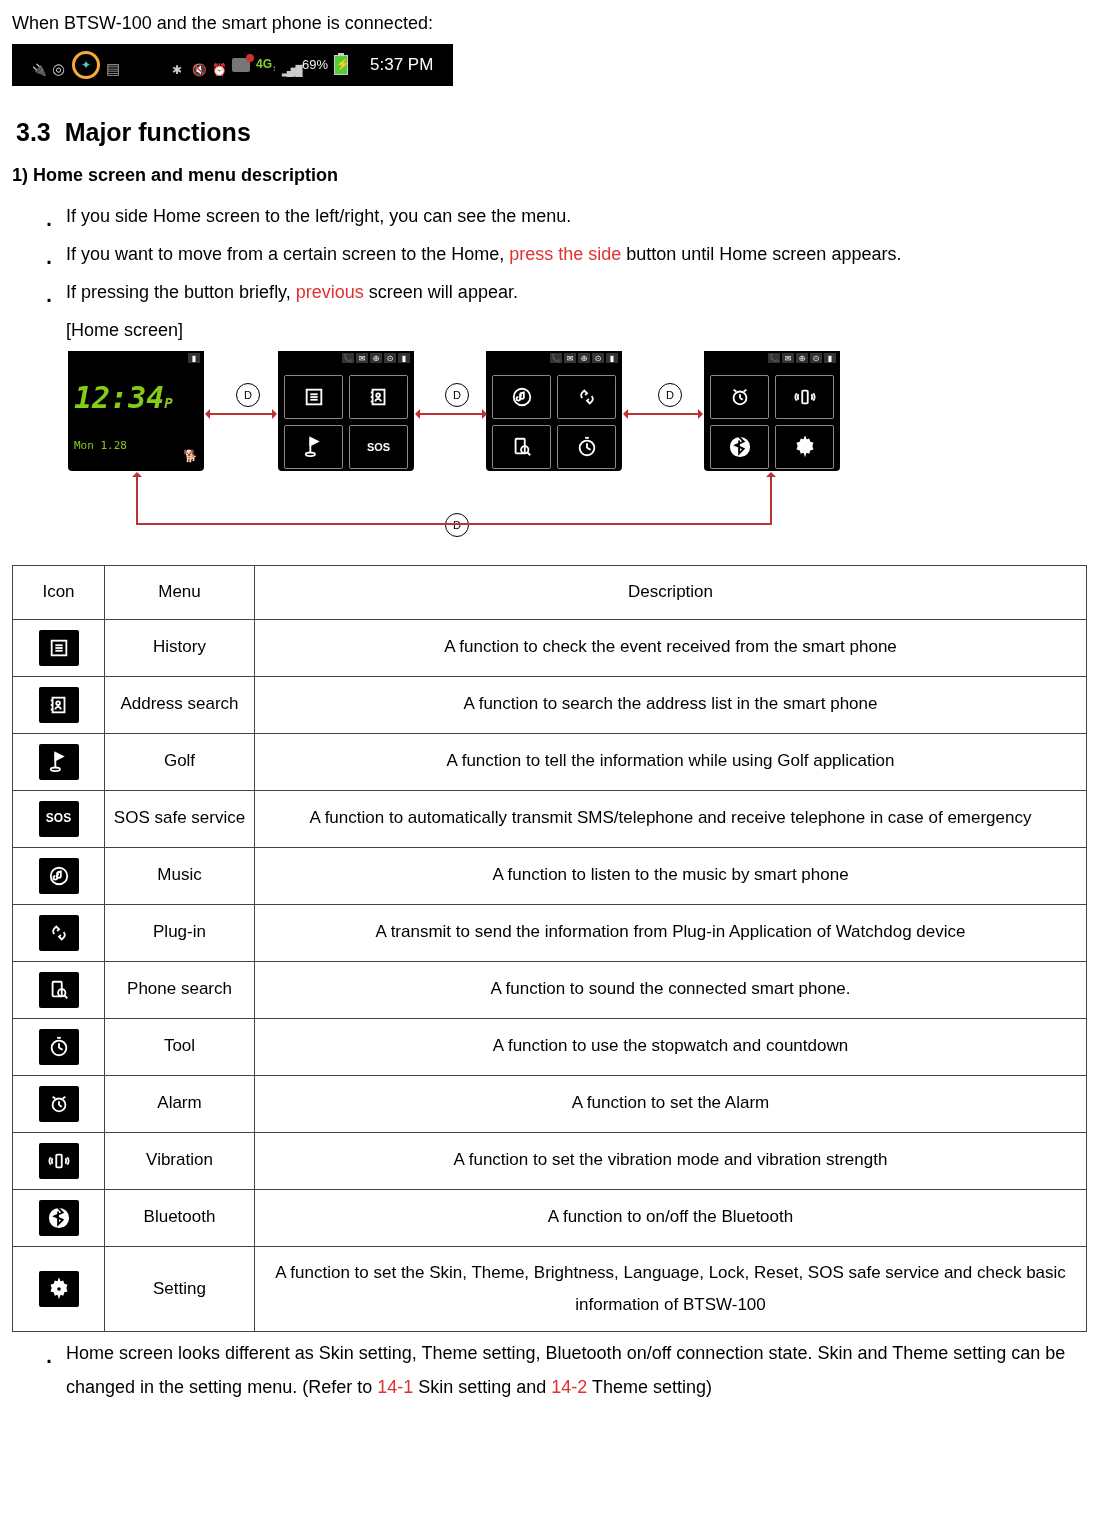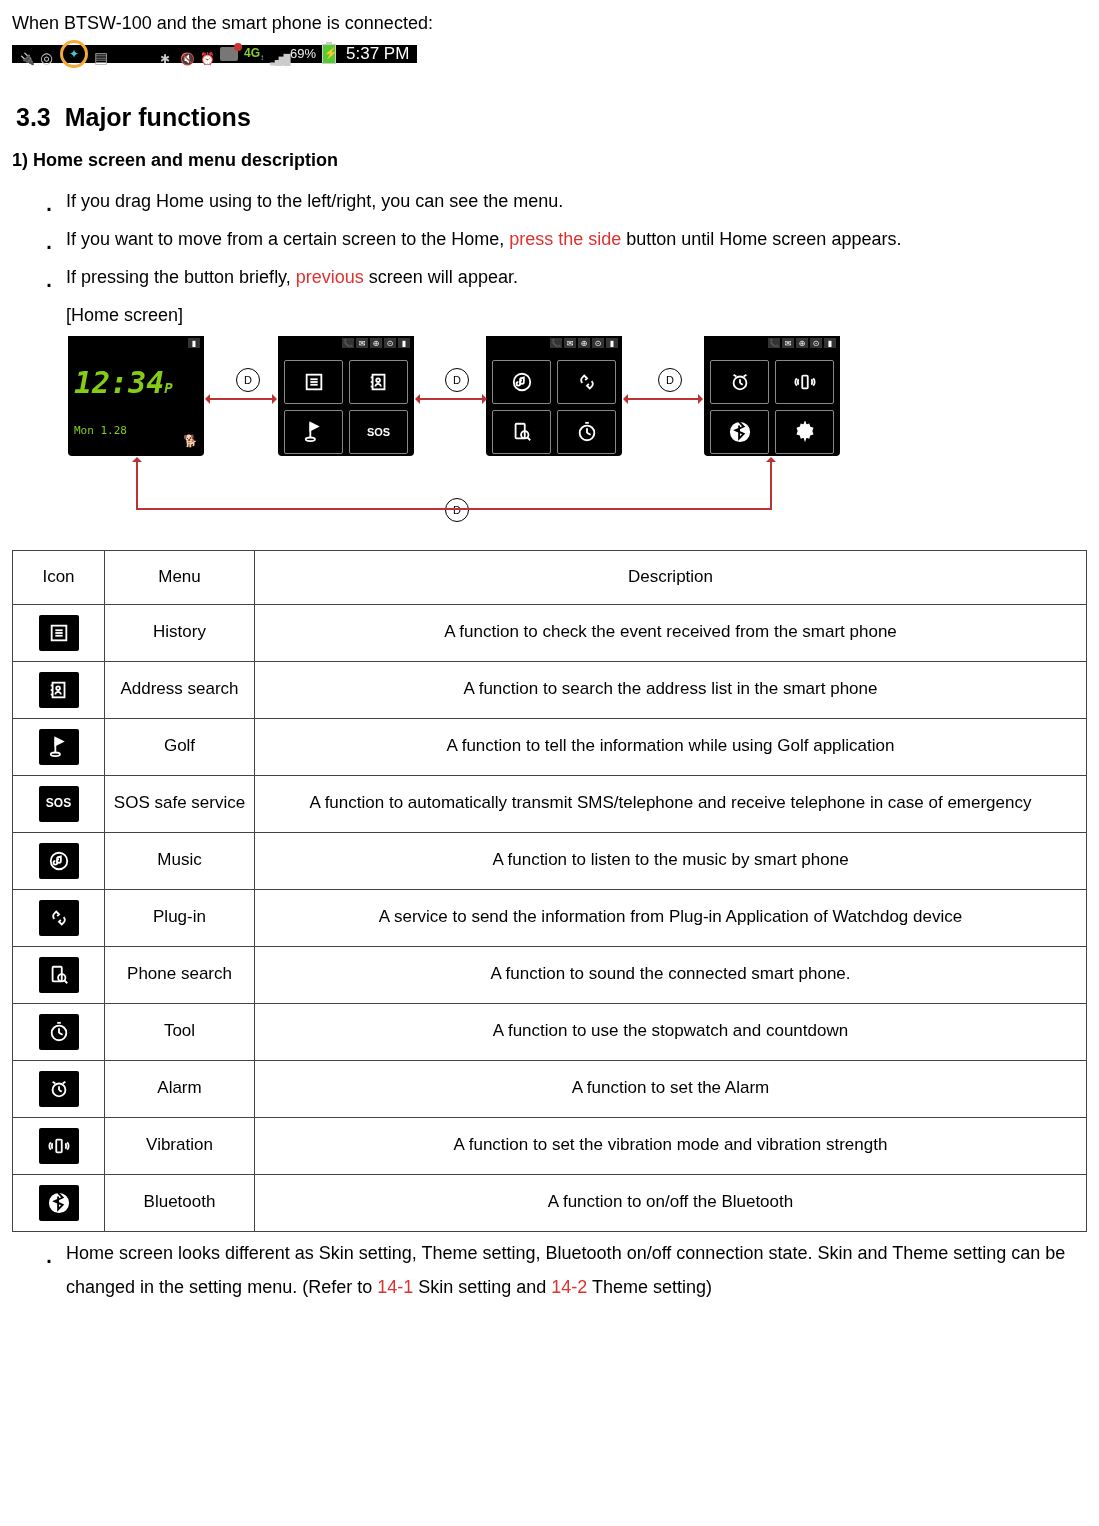--- a/index.html
+++ b/index.html
@@ -12,22 +12,22 @@
     line-height: 1.5;
   }
   .intro { margin-bottom: 7px; }
 
   
   .statusbar {
     display: inline-flex;
     align-items: center;
     background: #000;
     color: #ccc;
-    height: 18px;
-    padding: 0 8px;
+    height: 42px;
+    padding: 0 20px;
     gap: 6px;
     font-size: 15px;
     position: relative;
   }
   .statusbar .sb-icon { width:14px; height:14px; display:inline-block; }
   .sb-usb::before{content:"🔌";font-size:12px;color:#ccc}
   .sb-target::before{content:"◎";color:#ccc}
   .sb-dog { display:inline-flex; align-items:center; justify-content:center; width:22px; height:22px; border:3px solid #f7a838; border-radius:50%; position:relative;}
   .sb-dog::before{content:"✦";color:#4cc;font-size:12px}
   .sb-app::before{content:"▤";color:#aaa}
@@ -38,21 +38,21 @@
   .sb-msg{display:inline-block;position:relative;width:18px;height:14px;background:#777;border-radius:2px}
   .sb-msg::after{content:"";position:absolute;bottom:-3px;left:5px;border:3px solid transparent;border-top-color:#777}
   .sb-msg-dot{position:absolute;top:-4px;right:-4px;width:8px;height:8px;background:#c33;border-radius:50%}
   .sb-4g{color:#8c3;font-weight:bold;font-size:12px}
   .sb-4g sub{font-size:8px;color:#aaa}
   .sb-sig::before{content:"▂▄▆█";letter-spacing:-3px;font-size:10px;color:#ccc}
   .sb-pct{font-size:13px;color:#eee}
   .sb-bat{display:inline-block;width:12px;height:18px;background:#5c3;border:1px solid #ccc;position:relative}
   .sb-bat::before{content:"";position:absolute;top:-3px;left:3px;width:6px;height:2px;background:#ccc}
   .sb-bat::after{content:"⚡";position:absolute;top:0;left:1px;color:#fff;font-size:11px}
-  .sb-time{color:#fff;font-size:17px;margin-left:4px}
+  .sb-time{color:#fff;font-size:17px;margin-left:16px}
 
   h2.section { font-size: 25px; font-weight: bold; margin: 28px 0 8px 4px; }
   .sub { font-weight: bold; font-size: 18px; margin: 10px 0 10px 0; }
   ul.bul { list-style: none; padding-left: 54px; margin:0 0 4px 0;}
   ul.bul > li { position: relative; margin: 4px 0; line-height:1.9;}
   ul.bul > li::before { content:"·"; position:absolute; left:-22px; top:-6px; font-size:30px;}
   ul.bul .nobullet::before{content:"";}
   .red { color: #e03030; }
 
   
@@ -133,21 +133,21 @@
   <span class="sb-time">5:37 PM</span>
 </div>
 
 <h2 class="section">
   <span>3.3</span>&nbsp;&nbsp;<span>Major functions</span>
 </h2>
 
 <div class="sub">1) Home screen and menu description</div>
 
 <ul class="bul">
-  <li>If you drag Home using to the left/right, you can see the menu.</li>
+  <li>If you side Home screen to the left/right, you can see the menu.</li>
   <li>
     <span>If you want to move from a certain screen to the Home, </span><span class="red">press the side</span><span> button until Home screen appears.</span>
   </li>
   <li>
     <span>If pressing the button briefly, </span><span class="red">previous</span><span> screen will appear.</span>
   </li>
   <li class="nobullet">[Home screen]</li>
 </ul>
 
 <div class="diagram">
@@ -375,21 +375,21 @@
   <tr>
     <td>
           <div class="ticon">
             <svg class="ic" viewBox="0 0 24 24">
               <path d="M7 13a4 4 0 0 1 0-6l2-2 3 3-2 2"></path>
               <path d="M17 11a4 4 0 0 1 0 6l-2 2-3-3 2-2"></path>
             </svg>
           </div>
         </td>
     <td>Plug-in</td>
-    <td>A service to send the information from Plug-in Application of Watchdog device</td>
+    <td>A transmit to send the information from Plug-in Application of Watchdog device</td>
   </tr>
   <tr>
     <td>
           <div class="ticon">
             <svg class="ic" viewBox="0 0 24 24">
               <rect x="5" y="3" width="10" height="16" rx="1"></rect>
               <circle cx="15" cy="15" r="4"></circle>
               <line x1="18" y1="18" x2="21" y2="21"></line>
             </svg>
           </div>
@@ -444,20 +444,32 @@
           <div class="ticon">
             <svg class="ic" viewBox="0 0 24 24">
               <circle cx="12" cy="12" r="10" fill="#fff"></circle>
               <path d="M11 5v14l5-5-9-4 9-4-5-5" stroke="#000"></path>
             </svg>
           </div>
         </td>
     <td>Bluetooth</td>
     <td>A function to on/off the Bluetooth</td>
   </tr>
+  <tr>
+    <td>
+          <div class="ticon">
+            <svg class="ic fill" viewBox="0 0 24 24">
+              <path d="M12 2l1 3 3-1 1 3 3 1-1 3 1 3-3 1-1 3-3-1-1 3-1-3-3 1-1-3-3-1 1-3-1-3 3-1 1-3 3 1z"></path>
+              <circle cx="12" cy="12" r="3" fill="#000"></circle>
+            </svg>
+          </div>
+        </td>
+    <td>Setting</td>
+    <td>A function to set the Skin, Theme, Brightness, Language, Lock, Reset, SOS safe service and check basic information of BTSW-100</td>
+  </tr>
 </tbody>
   </table>
 
 <ul class="bul bul2">
   <li>
     <span>Home screen looks different as Skin setting, Theme setting, Bluetooth on/off connection state.   Skin and Theme setting can be changed in the setting menu. (Refer to </span><span class="red">14-1</span><span> Skin setting and </span><span class="red">14-2</span><span> Theme setting)</span>
   </li>
 </ul>
 
 

